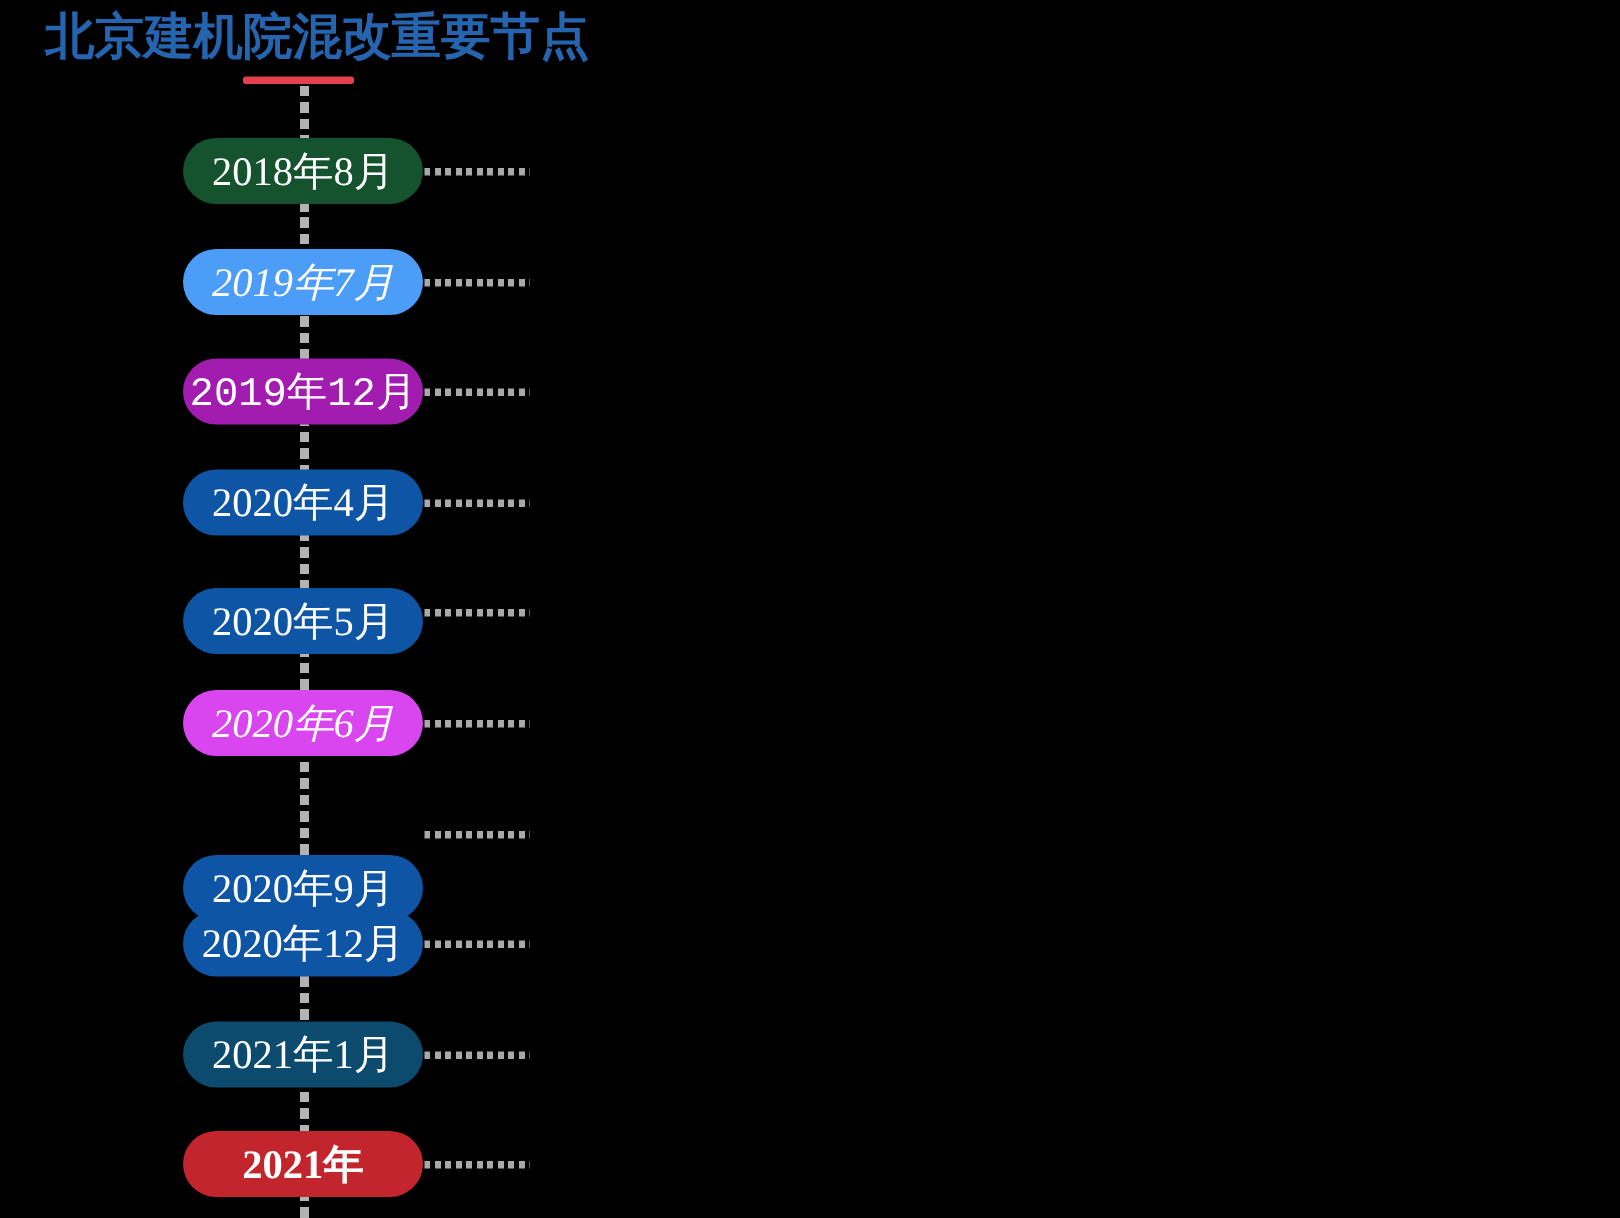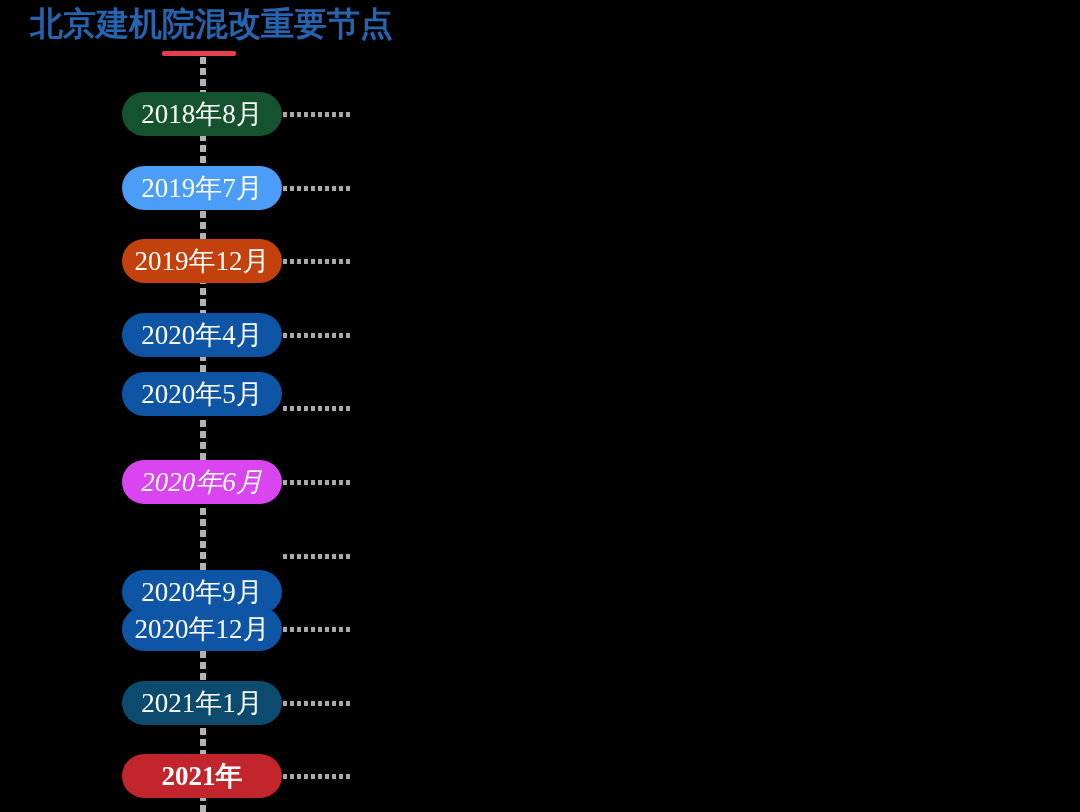--- a/index.html
+++ b/index.html
@@ -85,42 +85,42 @@
 
   <div id="timeline">
     <div class="node">
       <div class="pill" style="top: 92px; background: #14532d; color: rgb(255, 255, 255);">
         <span class="pill-label">2018年8月</span>
       </div>
       <div class="connector" style="top: 112px; background: repeating-linear-gradient(to right, rgb(169, 169, 169) 0px, rgb(169, 169, 169) 4px, transparent 4px, transparent 7px);"></div>
     </div>
 
     <div class="node">
-      <div class="pill" style="top: 166px; background: rgb(75, 157, 248); color: rgb(255, 255, 255);">
+      <div class="pill" style="top: 166px; background: rgb(75, 157, 248); color: rgb(255, 255, 255); font-style: italic;">
         <span class="pill-label">2019年7月</span>
       </div>
       <div class="connector" style="top: 186px; background: repeating-linear-gradient(to right, rgb(169, 169, 169) 0px, rgb(169, 169, 169) 4px, transparent 4px, transparent 7px);"></div>
     </div>
 
     <div class="node">
-      <div class="pill" style="top: 239px; background: #c2410c; color: rgb(255, 255, 255);">
+      <div class="pill" style="top: 239px; background: #a21caf; color: rgb(255, 255, 255); font-family: Liberation Mono, monospace;">
         <span class="pill-label">2019年12月</span>
       </div>
       <div class="connector" style="top: 259px; background: repeating-linear-gradient(to right, rgb(169, 169, 169) 0px, rgb(169, 169, 169) 4px, transparent 4px, transparent 7px);"></div>
     </div>
 
     <div class="node">
       <div class="pill" style="top: 313px; background: rgb(15, 85, 165); color: rgb(255, 255, 255);">
         <span class="pill-label">2020年4月</span>
       </div>
       <div class="connector" style="top: 333px; background: repeating-linear-gradient(to right, rgb(169, 169, 169) 0px, rgb(169, 169, 169) 4px, transparent 4px, transparent 7px);"></div>
     </div>
 
     <div class="node">
-      <div class="pill" style="top: 372px; background: rgb(15, 85, 165); color: rgb(255, 255, 255);">
+      <div class="pill" style="top: 392px; background: rgb(15, 85, 165); color: rgb(255, 255, 255);">
         <span class="pill-label">2020年5月</span>
       </div>
       <div class="connector" style="top: 406px; background: repeating-linear-gradient(to right, rgb(169, 169, 169) 0px, rgb(169, 169, 169) 4px, transparent 4px, transparent 7px);"></div>
     </div>
 
     <div class="node">
       <div class="pill" style="top: 460px; background: #d946ef; color: rgb(255, 255, 255); font-style: italic;">
         <span class="pill-label">2020年6月</span>
       </div>
       <div class="connector" style="top: 480px; background: repeating-linear-gradient(to right, rgb(169, 169, 169) 0px, rgb(169, 169, 169) 4px, transparent 4px, transparent 7px);"></div>

